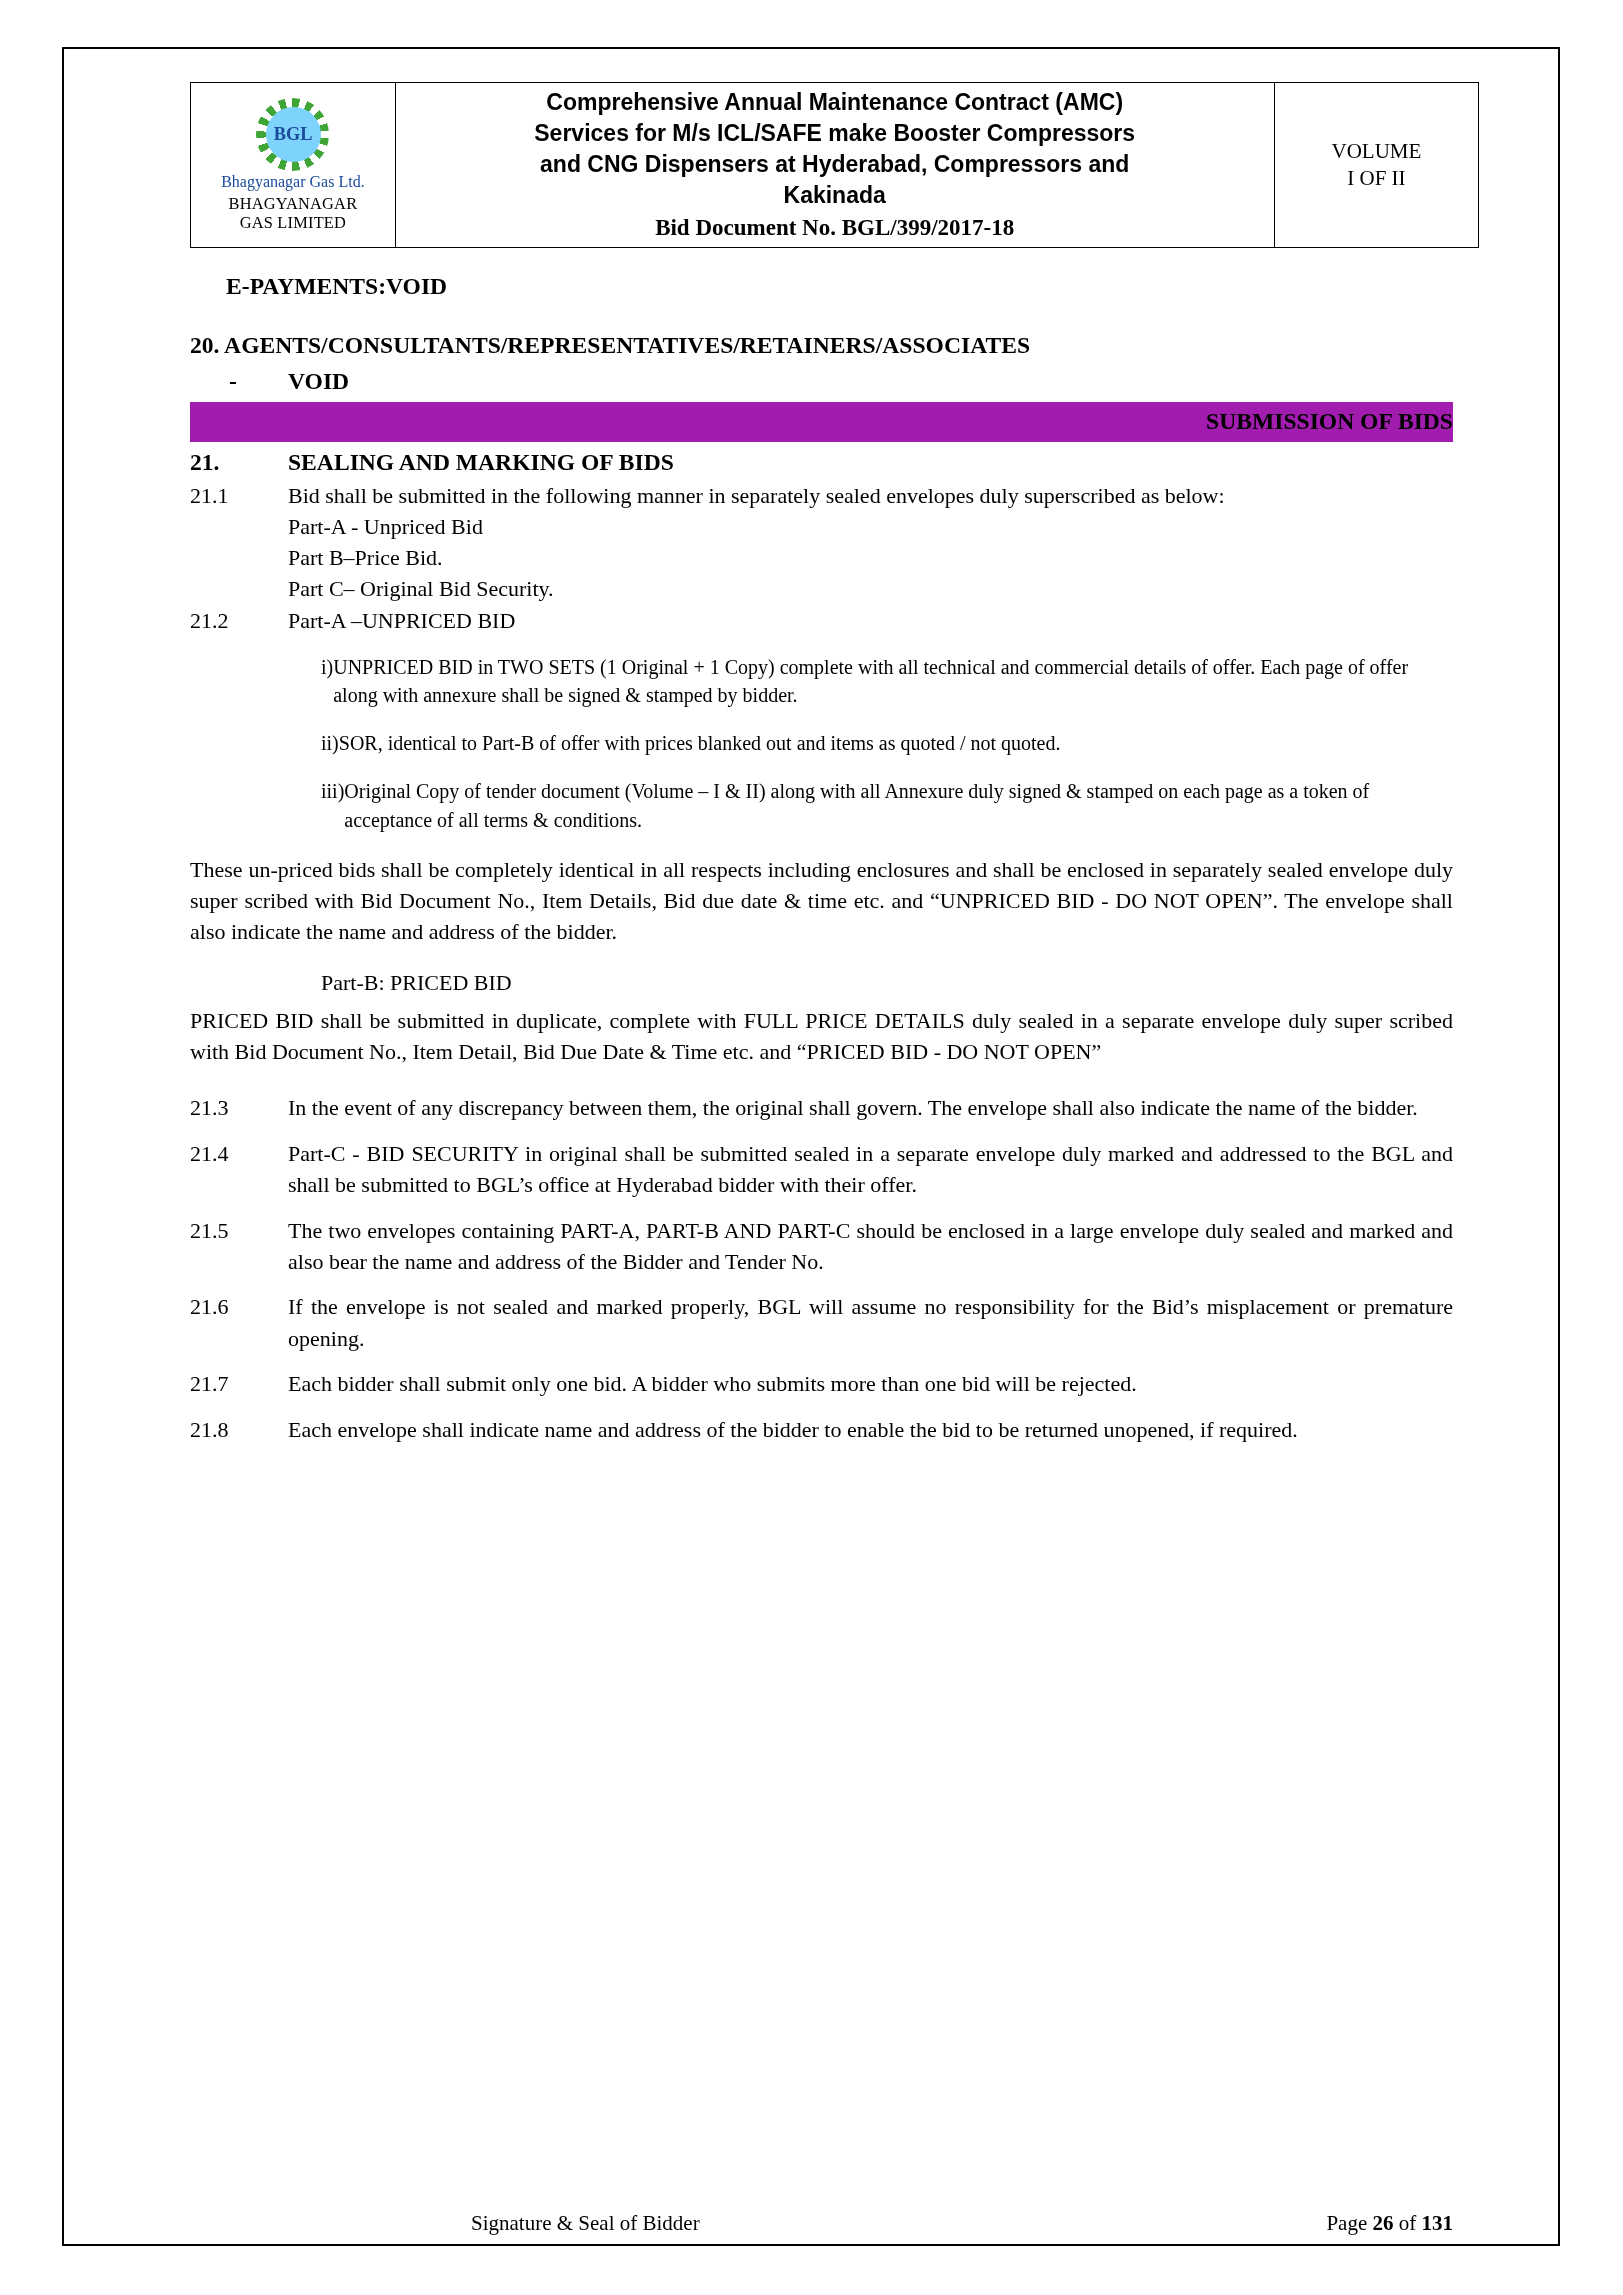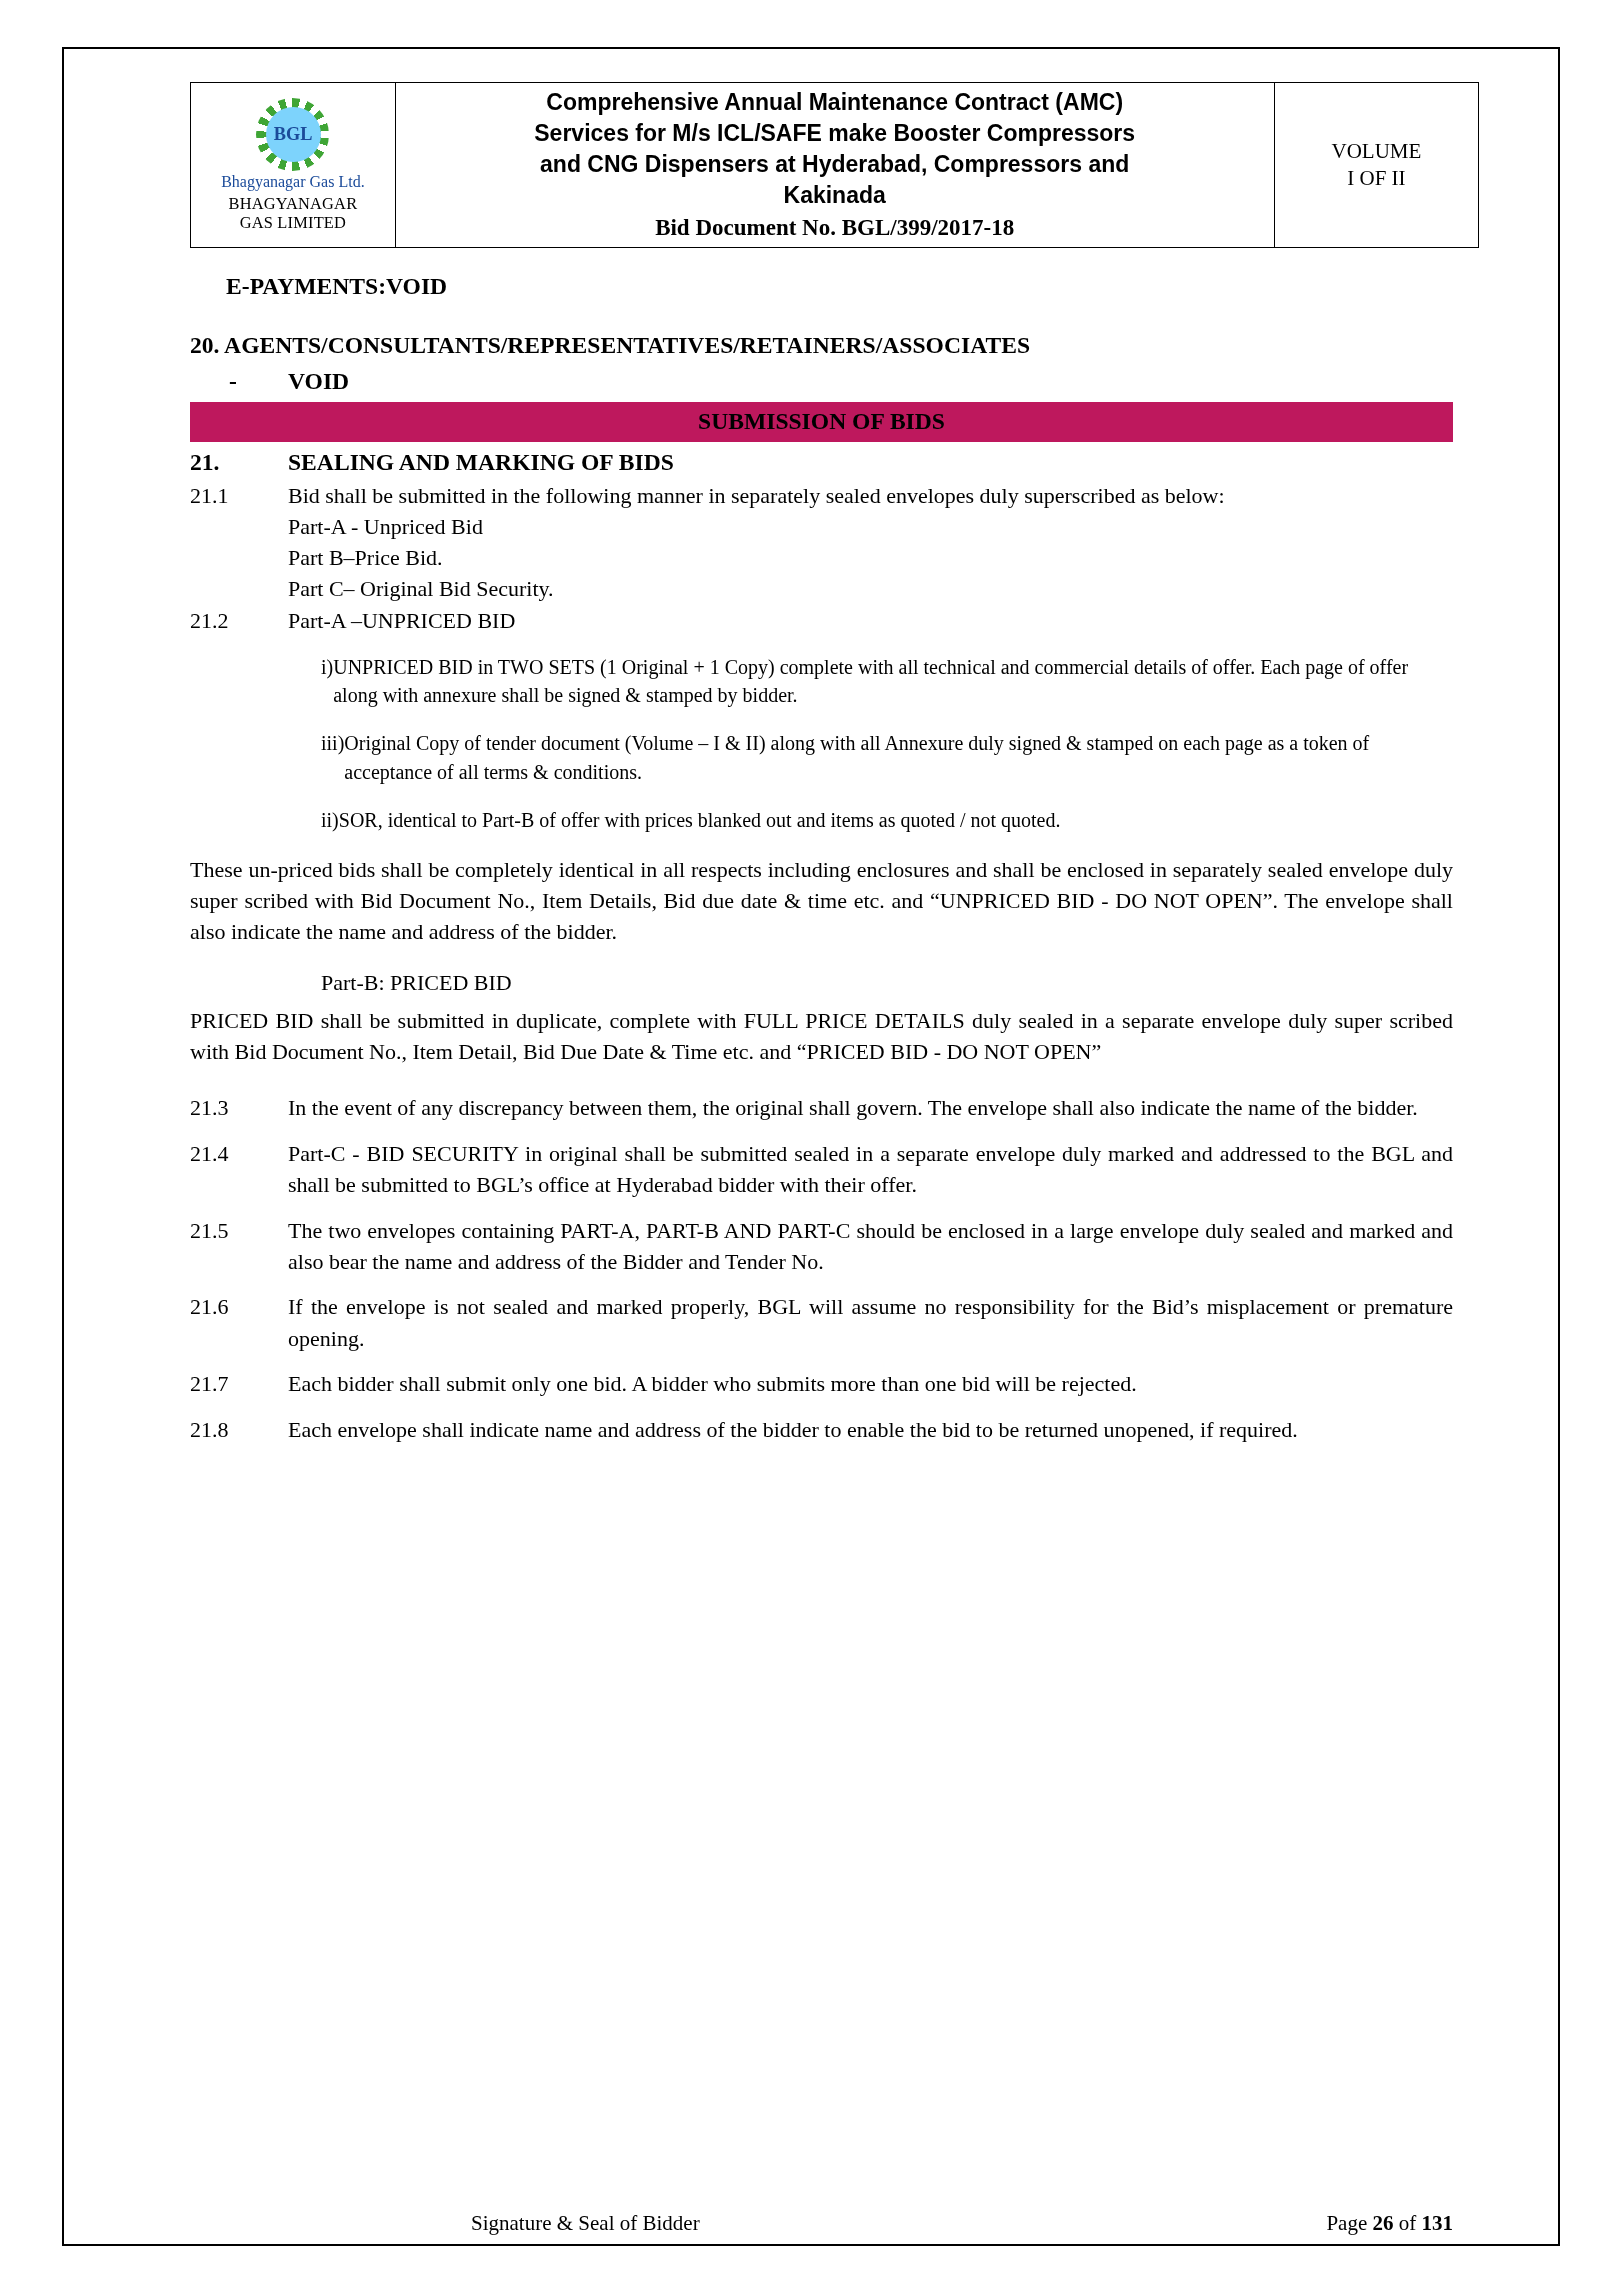--- a/index.html
+++ b/index.html
@@ -158,22 +158,22 @@
   }
   .agents-void {
     display: flex;
     font-weight: bold;
     font-size: 23.6px;
     margin-top: 2.6px;
   }
   .agents-dash { flex: 0 0 98px; padding-left: 39px; box-sizing: border-box;}
 
   .band {
-    background: #be185d;
-    text-align: center;
+    background: #a21caf;
+    text-align: right;
     font-weight: bold;
     font-size: 23.6px;
     padding: 2.6px 0 3.9px 0;
     margin-top: 3.9px;
   }
 
   .sealing {
     display: flex;
     font-weight: bold;
     font-size: 23.6px;
@@ -303,26 +303,26 @@
         <div class="num">21.2</div>
         <div class="txt">Part-A –UNPRICED BID</div>
       </div>
 
       <div class="sub-list">
         <div class="sub-item">
           <div class="sub-rom">i)</div>
           <div class="sub-txt">UNPRICED BID in TWO SETS (1 Original + 1 Copy) complete with all technical and commercial details of offer. Each page of offer along with annexure shall be signed &amp; stamped by bidder.</div>
         </div>
         <div class="sub-item">
+          <div class="sub-rom">ii)</div>
+          <div class="sub-txt">SOR, identical to Part-B of offer with prices blanked out and items as quoted / not quoted.</div>
+        </div>
+        <div class="sub-item">
           <div class="sub-rom">iii)</div>
           <div class="sub-txt"> Original Copy of tender document (Volume – I &amp; II) along with all Annexure duly signed &amp; stamped on each page as a token of acceptance of all terms &amp; conditions.</div>
-        </div>
-        <div class="sub-item">
-          <div class="sub-rom">ii)</div>
-          <div class="sub-txt">SOR, identical to Part-B of offer with prices blanked out and items as quoted / not quoted.</div>
         </div>
       </div>
 
       <div class="para">These un-priced bids shall be completely identical in all respects including enclosures and shall be enclosed in separately sealed envelope duly super scribed with Bid Document No., Item Details, Bid due date &amp; time etc. and “UNPRICED BID - DO NOT OPEN”. The envelope shall also indicate the name and address of the bidder.</div>
 
       <div class="partb-line">Part-B: PRICED BID</div>
 
       <div class="para">PRICED BID shall be submitted in duplicate, complete with FULL PRICE DETAILS duly sealed in a separate envelope duly super scribed with Bid Document No., Item Detail, Bid Due Date &amp; Time etc. and “PRICED BID - DO NOT OPEN”</div>
 
       <div class="spacer-md"></div>

